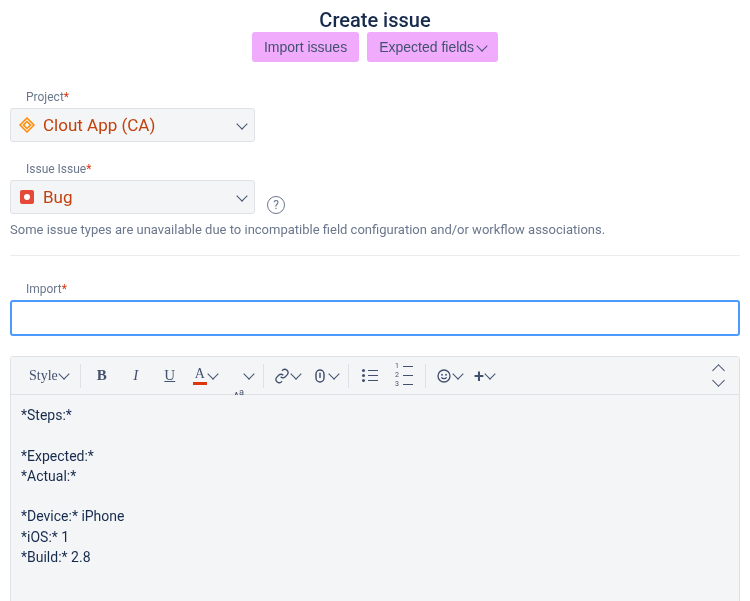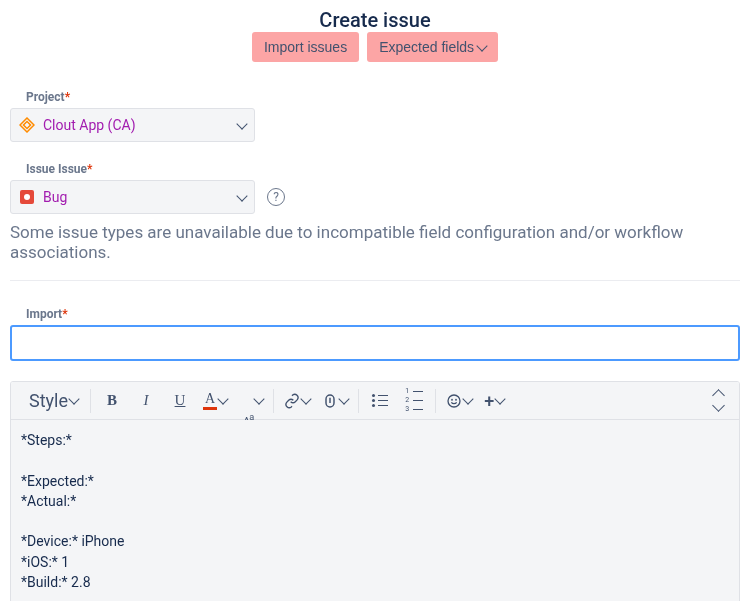--- a/index.html
+++ b/index.html
@@ -18,21 +18,21 @@
     margin-bottom: 28px;
     flex-direction: column;
   }
   .title {
     font-size: 20px;
     font-weight: 500;
     color: #172B4D;
   }
   .header-buttons { display: flex; gap: 8px; }
   .btn-sub {
-    background: #fca5a5;
+    background: #f0abfc;
     border: none;
     color: #42526E;
     padding: 7px 12px;
     border-radius: 3px;
     font-size: 14px;
     cursor: pointer;
     display: inline-flex;
     align-items: center;
     gap: 4px;
   }
@@ -40,21 +40,21 @@
     width: 8px; height: 8px;
     border-right: 1.5px solid #42526E;
     border-bottom: 1.5px solid #42526E;
     transform: rotate(45deg);
     margin-top: -3px;
   }
 
   .field { margin-bottom: 20px; }
   .label {
     font-size: 12px;
-    font-weight: 700;
+    font-weight: 400;
     color: #6B778C;
     margin-bottom: 4px;
     display: block;
     padding-left: 16px;
   }
   .req { color: #DE350B; }
 
   .select {
     background: #F4F5F7;
     border: 1px solid #DFE1E6;
@@ -65,41 +65,41 @@
     align-items: center;
     padding: 0 8px;
     cursor: pointer;
     position: relative;
   }
   .select .icon-slot {
     width: 16px; height: 16px;
     margin-right: 8px;
     display: inline-flex; align-items:center; justify-content:center;
   }
-  .select .sel-text { flex: 1; color: #a21caf; font-size: 14px; }
+  .select .sel-text { flex: 1; color: #c2410c; font-size: 17px; }
   .select .chev { margin-left: 6px; }
 
   .proj-icon svg { width:16px; height:16px; }
   .bug-icon {
     width: 14px; height: 14px; background: #E5493A; border-radius: 2px;
     display:inline-flex; align-items:center; justify-content:center;
   }
   .bug-icon::after {
     content:""; width:6px; height:6px; background:#fff; border-radius:50%;
   }
 
-  .issue-type-row { display:flex; align-items:center; gap:12px; }
+  .issue-type-row { display:flex; align-items:flex-end; gap:12px; }
   .help-icon {
     width: 18px; height:18px; border:1px solid #6B778C; border-radius:50%;
     display:inline-flex; align-items:center; justify-content:center;
     color:#6B778C; font-size:12px; cursor:pointer;
   }
 
   .helper-text {
-    color:#6B778C; font-size:17px; margin-top:-12px; margin-bottom: 18px;
+    color:#6B778C; font-size:13px; margin-top:-12px; margin-bottom: 18px;
   }
   .divider { border:none; border-top:1px solid #EBECF0; margin: 0 0 26px 0; }
 
   .summary-input {
     width: 100%;
     height: 36px;
     border: 2px solid #4C9AFF;
     border-radius: 3px;
     padding: 0 8px;
     font-size: 14px;
@@ -125,21 +125,21 @@
     padding: 0 4px;
   }
   .tool-sep { width:1px; height:24px; background:#DFE1E6; }
   .tool-btn {
     width:34px; height:30px;
     display:inline-flex; align-items:center; justify-content:center;
     color:#42526E; cursor:pointer; border-radius:3px;
     font-size:14px;
   }
   .tool-btn.small-chev { width:auto; padding: 0 6px; gap:2px;}
-  .style-btn { padding:0 8px 0 10px; gap:2px; width:auto; font-size:18px; }
+  .style-btn { padding:0 8px 0 10px; gap:2px; width:auto; font-size:14px;font-family:Liberation Serif, serif; }
 
   .text-color { display:inline-flex; flex-direction:column; align-items:center; line-height:1;}
   .text-color .bar { width:14px; height:3px; background:#DE350B; margin-top:1px;}
 
   .editor {
     background:#F4F5F7;
     min-height:200px;
     padding:10px 10px 14px;
     font-size:14px;
     color:#172B4D;

